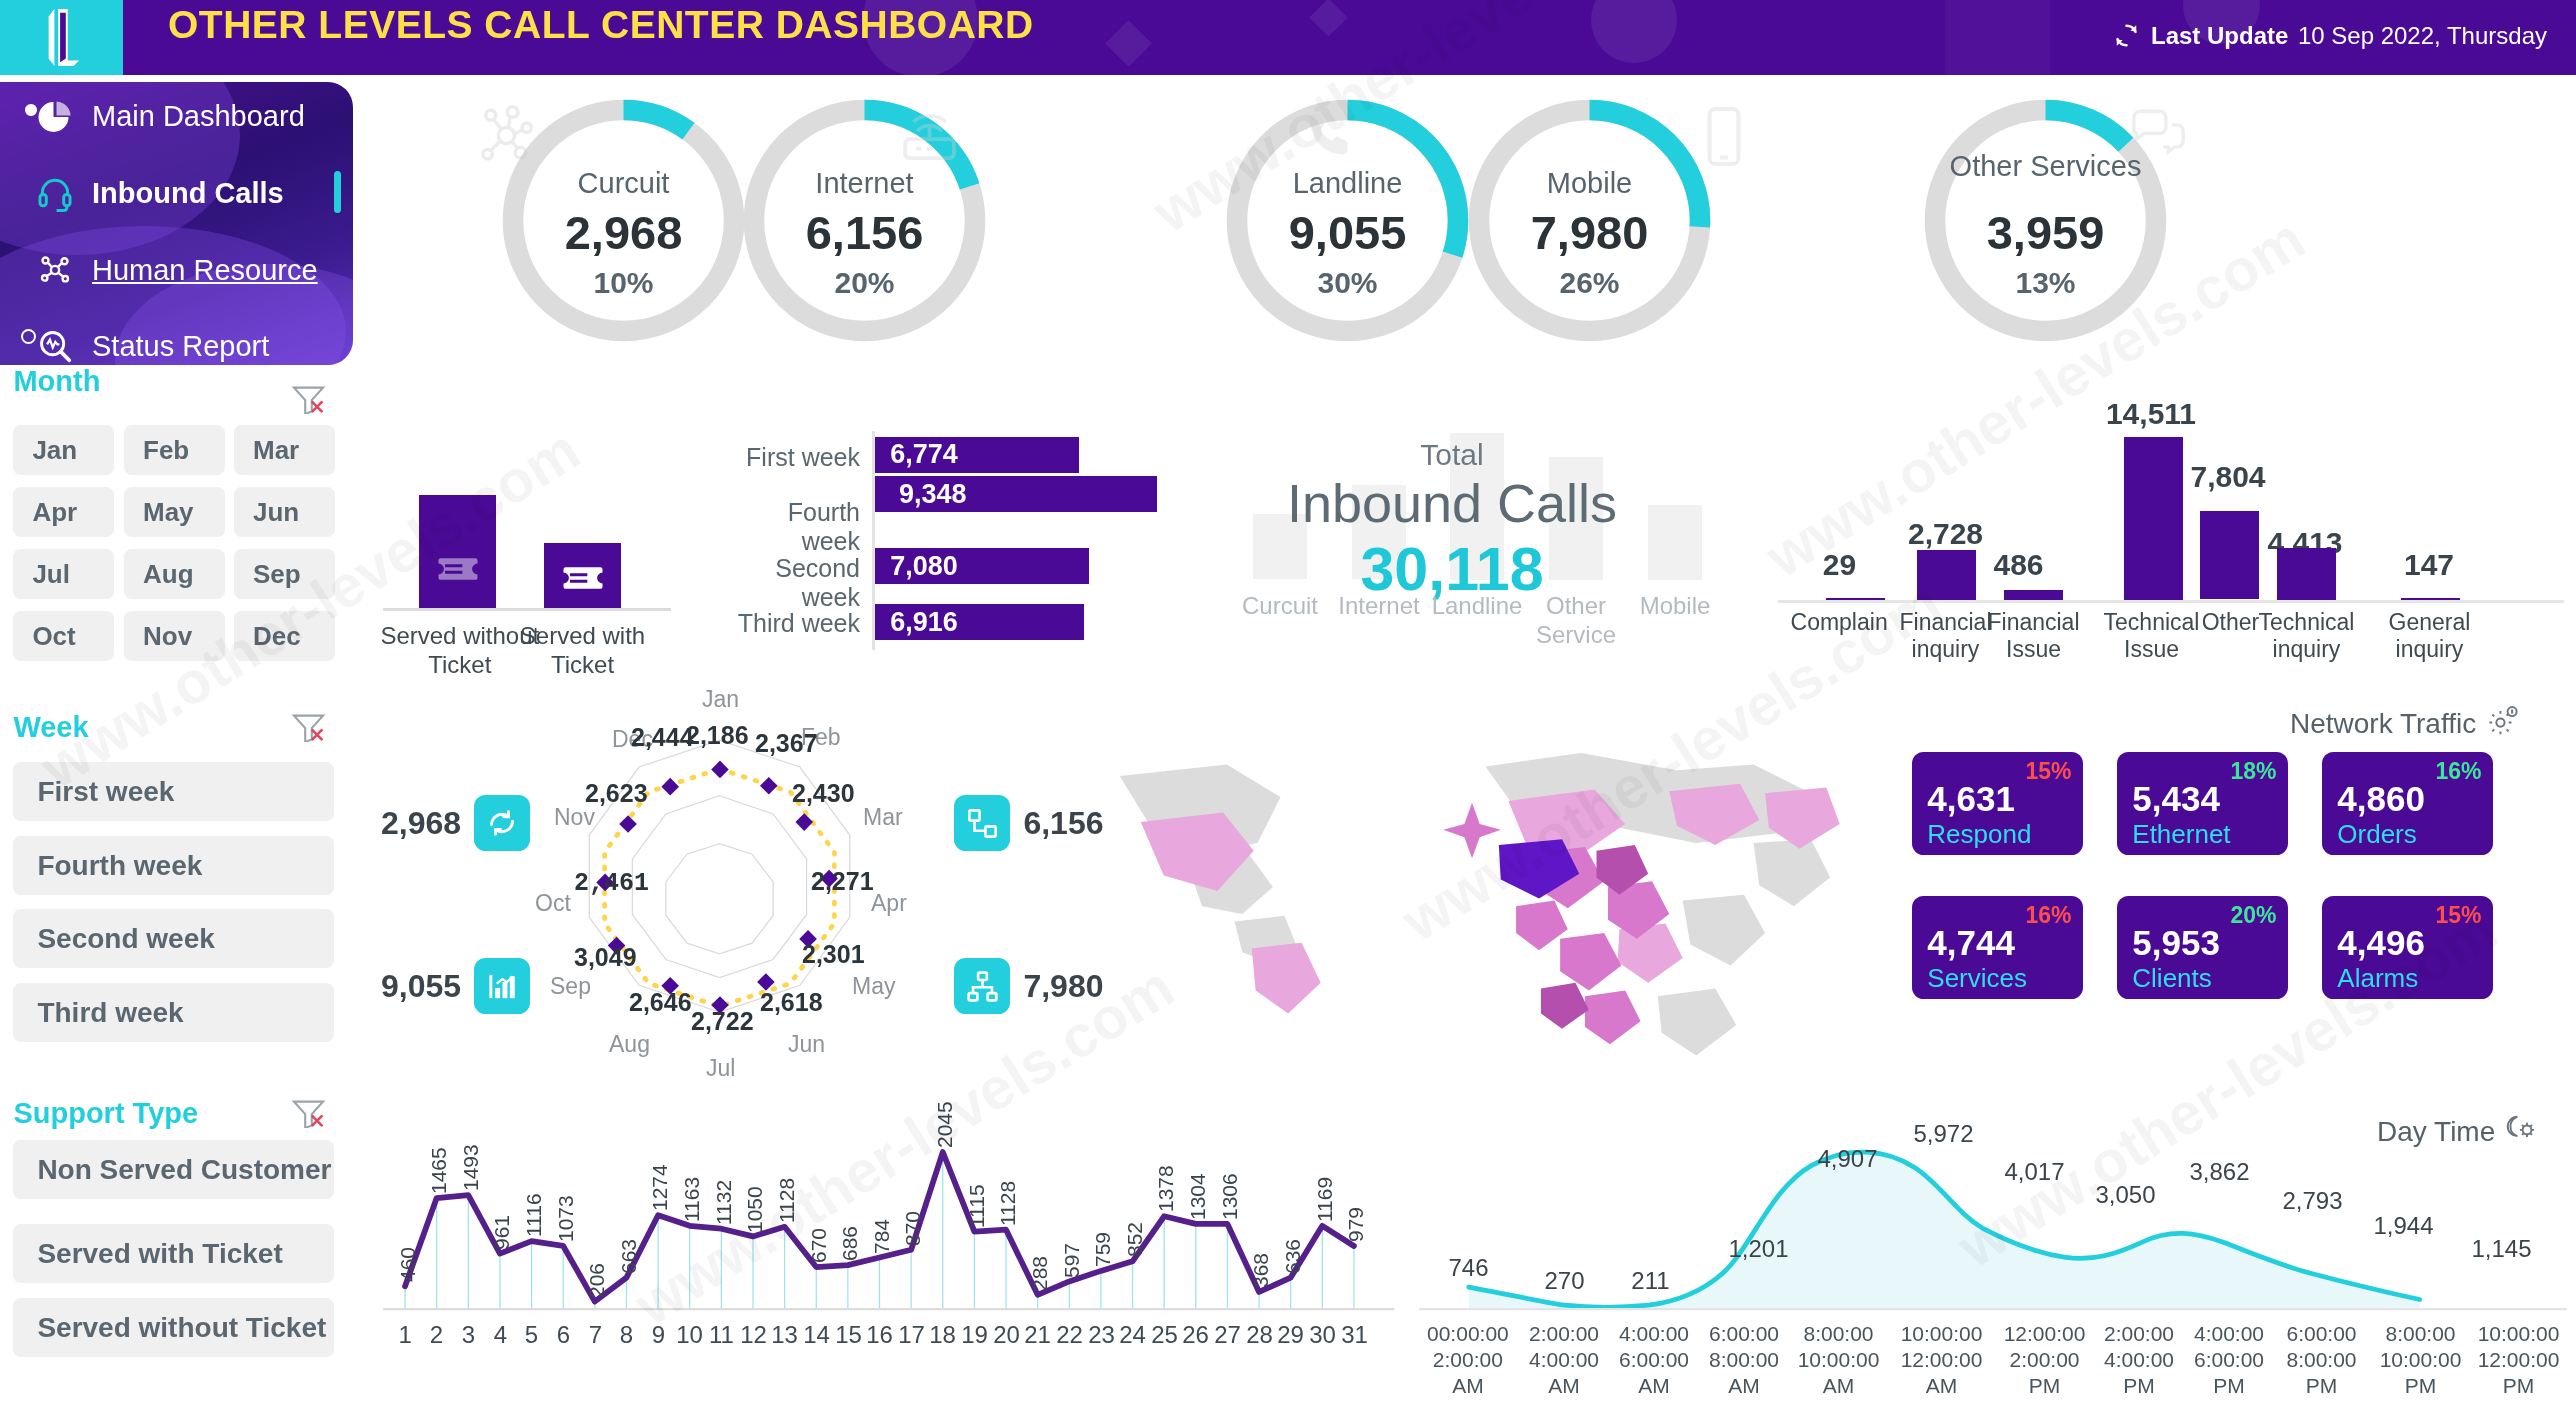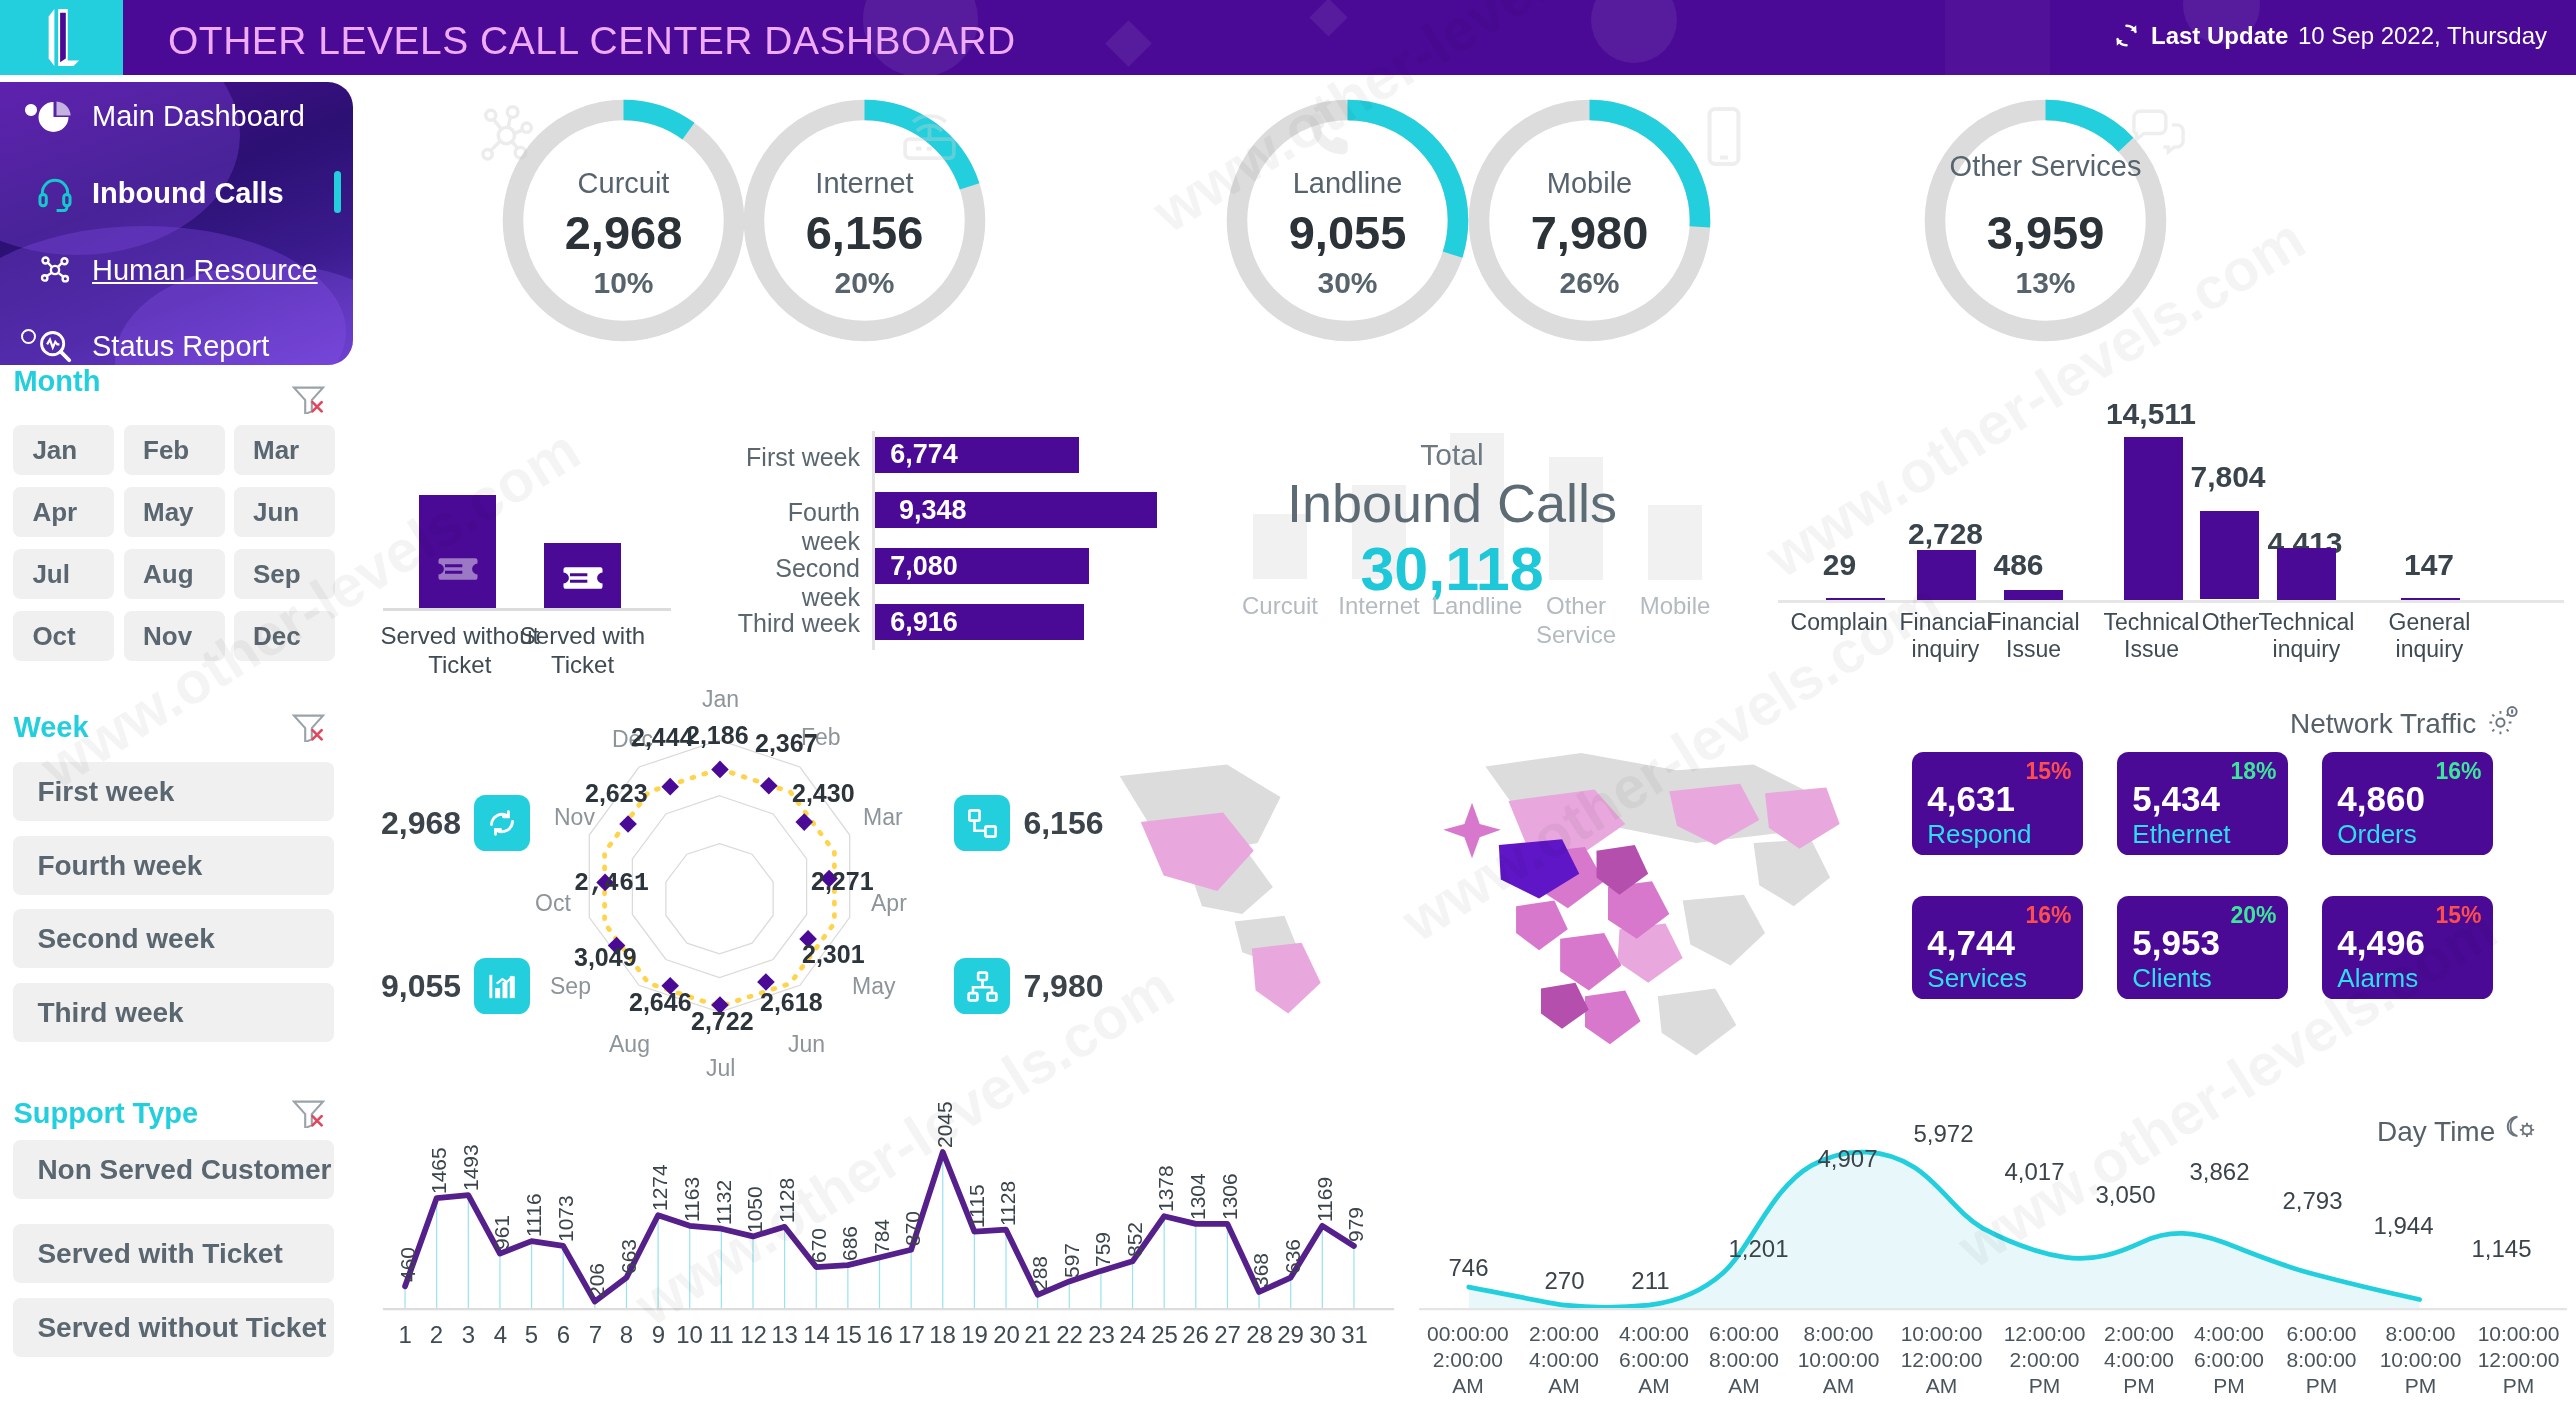--- a/index.html
+++ b/index.html
@@ -7,21 +7,21 @@
     width: 2576px; height: 1415px;
     font-family: "Liberation Sans", sans-serif;
     background: #ffffff;
     overflow: hidden;
   }
   #app { position: relative; width: 2576px; height: 1415px; background:#fff; }
 
   
   .header { position:absolute; left:0; top:0; width:2576px; height:75px; background:#4b0a96; }
   .header .logo-box { position:absolute; left:0; top:0; width:123px; height:75px; background:#23cfdd; display:flex; align-items:center; justify-content:center; }
-  .header .title { position:absolute; left:168px; top:19px; font-size:39px; font-weight:normal; color:#f0abfc; letter-spacing:0.5px; }
+  .header .title { position:absolute; left:168px; top:3px; font-size:39px; font-weight:bold; color:#fde047; letter-spacing:0.5px; }
   .header .deco { position:absolute; background:rgba(255,255,255,0.07); }
   .header .last-update { position:absolute; right:29px; top:21px; display:flex; align-items:center; gap:9.6px; color:#fff; font-size:24px; white-space:nowrap;}
   .header .lu-label { font-weight:bold; }
   .header .lu-date  { font-weight:normal; }
 
   
   .nav-card { position:absolute; left:0; top:82px; width:353px; height:283px; border-radius:0 25px 25px 0; background:linear-gradient(160deg,#4c0f93 0%,#2c1073 40%,#3b1b8e 70%,#6137c4 100%); overflow:hidden; }
   .nav-blob { position:absolute; border-radius:50%; }
   .nav-item { position:absolute; left:35px; display:flex; align-items:center; gap:17px; height:44px; color:#fff; font-size:29px; white-space:nowrap; }
   .nav-item.active { font-weight:bold; }
@@ -370,21 +370,21 @@
     </div>
     <div class="served-lbl" style="left:-7.7px;top:171px;width:169px;">Served without Ticket</div>
     <div class="served-lbl" style="left:123px;top:171px;width:153px;">Served with Ticket</div>
   </div>
 
   <div style="position:absolute;left:728px;top:431px;width:450px;height:220px;">
     <div class="wk-axis" style="left:144px;top:0;height:219px;"></div>
     <div class="wk-label" style="left:0;top:11.5px;width:132px;">First week</div>
     <div class="wk-bar" style="left:147px;top:5.8px;width:204px;">6,774</div>
     <div class="wk-label" style="left:0;top:67px;width:132px;">Fourth week</div>
-    <div class="wk-bar" style="left:147px;top:61px;width:282px;padding-left:24px;">9,348</div>
+    <div class="wk-bar" style="left:147px;top:45px;width:282px;padding-left:24px;">9,348</div>
     <div class="wk-label" style="left:0;top:123px;width:132px;">Second week</div>
     <div class="wk-bar" style="left:147px;top:117px;width:214px;">7,080</div>
     <div class="wk-label" style="left:0;top:178px;width:132px;">Third week</div>
     <div class="wk-bar" style="left:147px;top:173px;width:209px;">6,916</div>
   </div>
 
   <div style="position:absolute;left:1203px;top:426px;width:498px;height:240px;">
     <div class="tot-bar" style="left:50px;top:88px;width:54px;height:65px;"></div>
     <div class="tot-bar" style="left:149px;top:59px;width:54px;height:94px;"></div>
     <div class="tot-bar" style="left:247px;top:6.7px;width:54px;height:147px;"></div>

